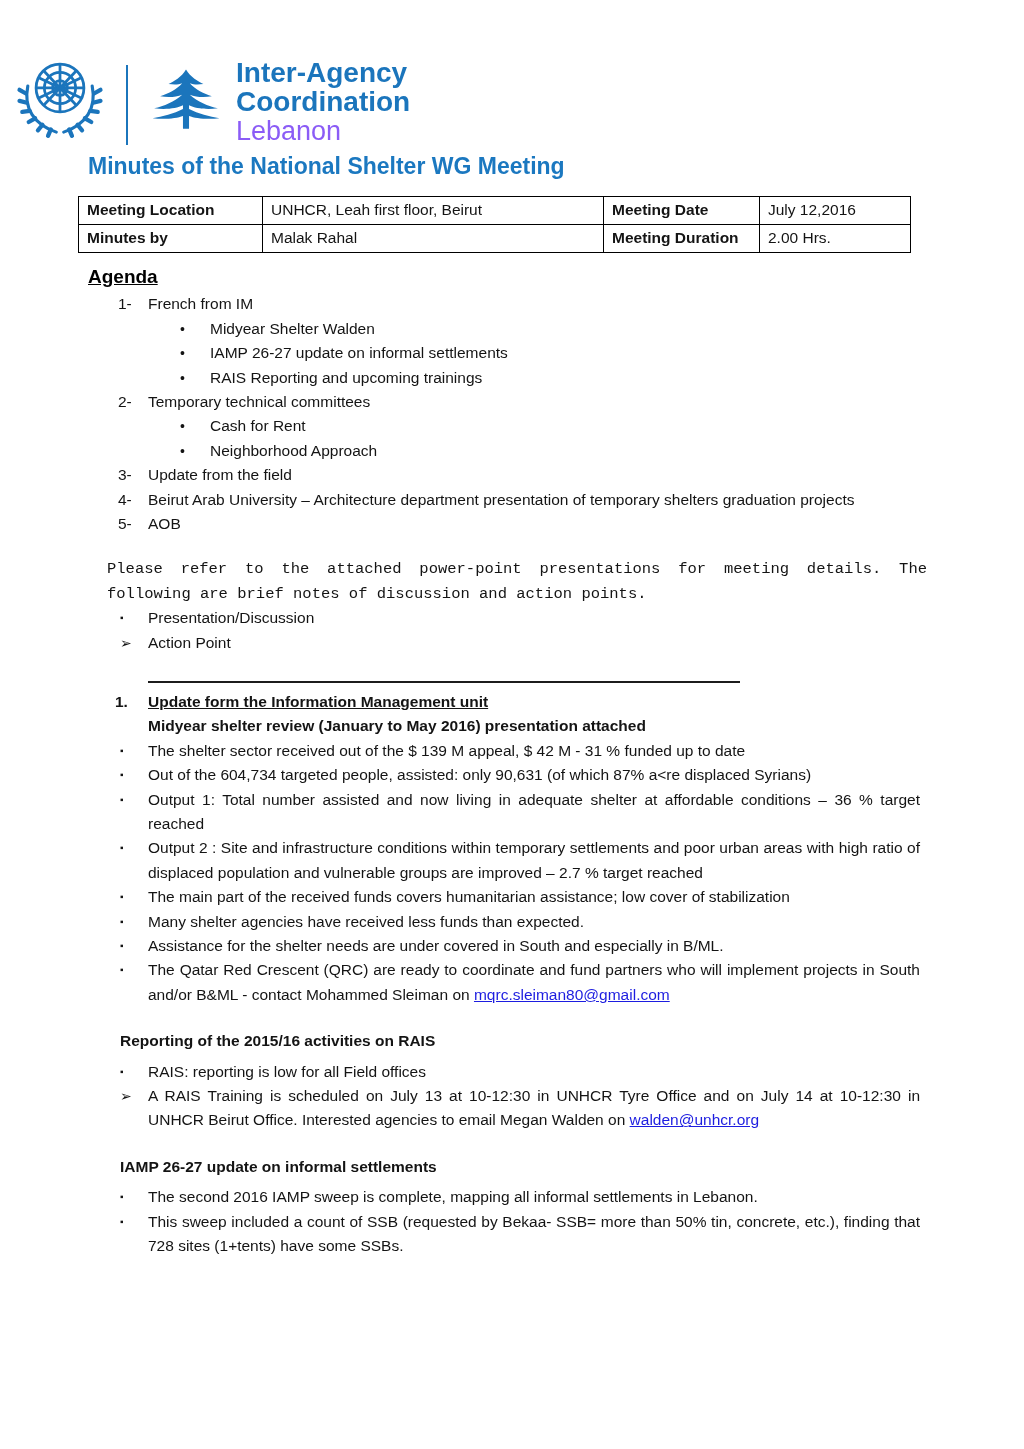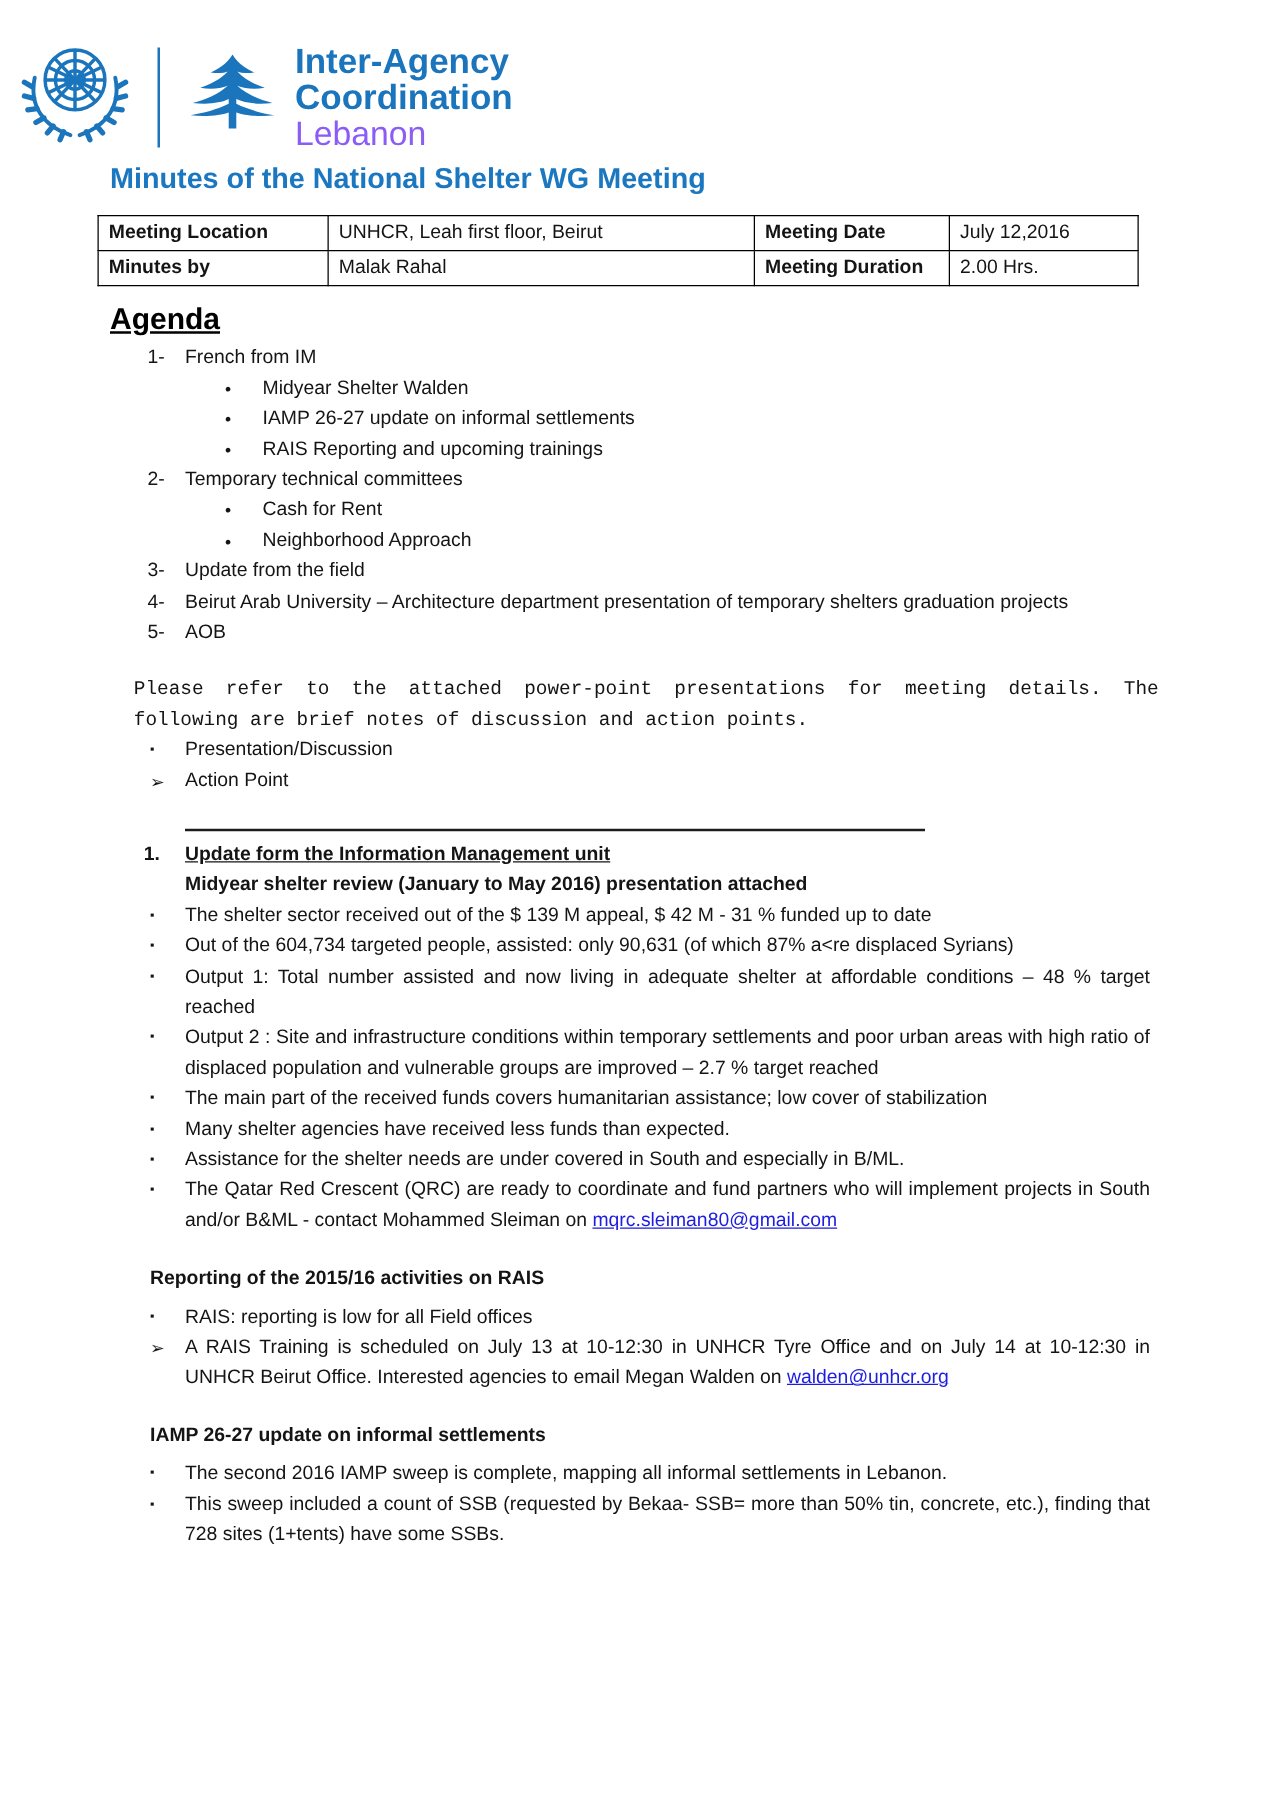--- a/index.html
+++ b/index.html
@@ -4,40 +4,40 @@
 <style>
   html,body{margin:0;padding:0;}
   body{
     width:1024px;height:1449px;background:#ffffff;color:#141414;
     font-family:"Liberation Sans","DejaVu Sans",sans-serif;
     -webkit-font-smoothing:antialiased;
   }
   .page{position:relative;width:1024px;height:1449px;overflow:hidden;}
 
   
-  .header{display:flex;align-items:center;padding:28px 0 0 14px;}
+  .header{display:flex;align-items:flex-end;padding:28px 0 0 14px;margin-top:24px;}
   .unlogo svg{width:92px;height:92px;display:block;}
   .vdivider{width:2px;height:80px;background:#1b75bc;margin:6px 20px 0 20px;}
   .cedar svg{width:76px;height:84px;display:block;margin-top:4px;}
   .orgtext{margin-left:12px;line-height:1.04;padding-top:6px;}
   .org-main{font-size:28px;font-weight:bold;color:#1b75bc;letter-spacing:0px;}
   .org-sub{font-size:27px;color:#8b5cf6;margin-top:1px;}
 
   
   .doc-title{margin:8px 0 16px 88px;font-size:23px;font-weight:bold;color:#1b78c0;}
 
   
   table.meta{border-collapse:collapse;margin:15px 0 0 78px;width:828px;
     font-size:15.5px;line-height:22px;table-layout:fixed;}
   table.meta td{border:1.7px solid #000;padding:2px 8px 3px 8px;vertical-align:top;}
   td.lbl{font-weight:bold;}
   .c1{width:167px;} .c2{width:324px;} .c3{width:139px;} .c4{width:134px;}
 
   
-  .agenda-h{margin:13px 0 4px 88px;font-size:24px;font-weight:bold;
+  .agenda-h{margin:13px 0 4px 88px;font-size:19px;font-weight:bold;
     text-decoration:underline;color:#000;}
   .row{display:flex;font-size:15.5px;line-height:24.4px;}
   .ag-item{margin-left:118px;width:800px;}
   .ag-num{width:30px;flex:0 0 30px;}
   .ag-sub{margin-left:180px;width:740px;}
   .b-dot{width:30px;flex:0 0 30px;font-size:14px;}
   .flex1{flex:1;}
 
   
   .para{margin:21px 0 0 107px;width:820px;font-size:15.5px;line-height:24.4px;
@@ -206,21 +206,21 @@
   <div class="row blist">
     <span class="b-sq">▪</span>
     <span class="flex1">The shelter sector received out of the $ 139 M appeal, $ 42 M - 31 % funded up to date</span>
   </div>
   <div class="row blist">
     <span class="b-sq">▪</span>
     <span class="flex1">Out of the 604,734 targeted people, assisted: only 90,631 (of which 87% a&lt;re displaced Syrians)</span>
   </div>
   <div class="row blist">
     <span class="b-sq">▪</span>
-    <span class="flex1">Output 1: Total number assisted and now living in adequate shelter at affordable conditions – 48 % target reached</span>
+    <span class="flex1">Output 1: Total number assisted and now living in adequate shelter at affordable conditions – 36 % target reached</span>
   </div>
   <div class="row blist">
     <span class="b-sq">▪</span>
     <span class="flex1">Output 2 : Site and infrastructure conditions within temporary settlements and poor urban areas with high ratio of displaced population and vulnerable groups are improved – 2.7 % target reached</span>
   </div>
   <div class="row blist">
     <span class="b-sq">▪</span>
     <span class="flex1">The main part of the received funds covers humanitarian assistance; low cover of stabilization</span>
   </div>
   <div class="row blist">

